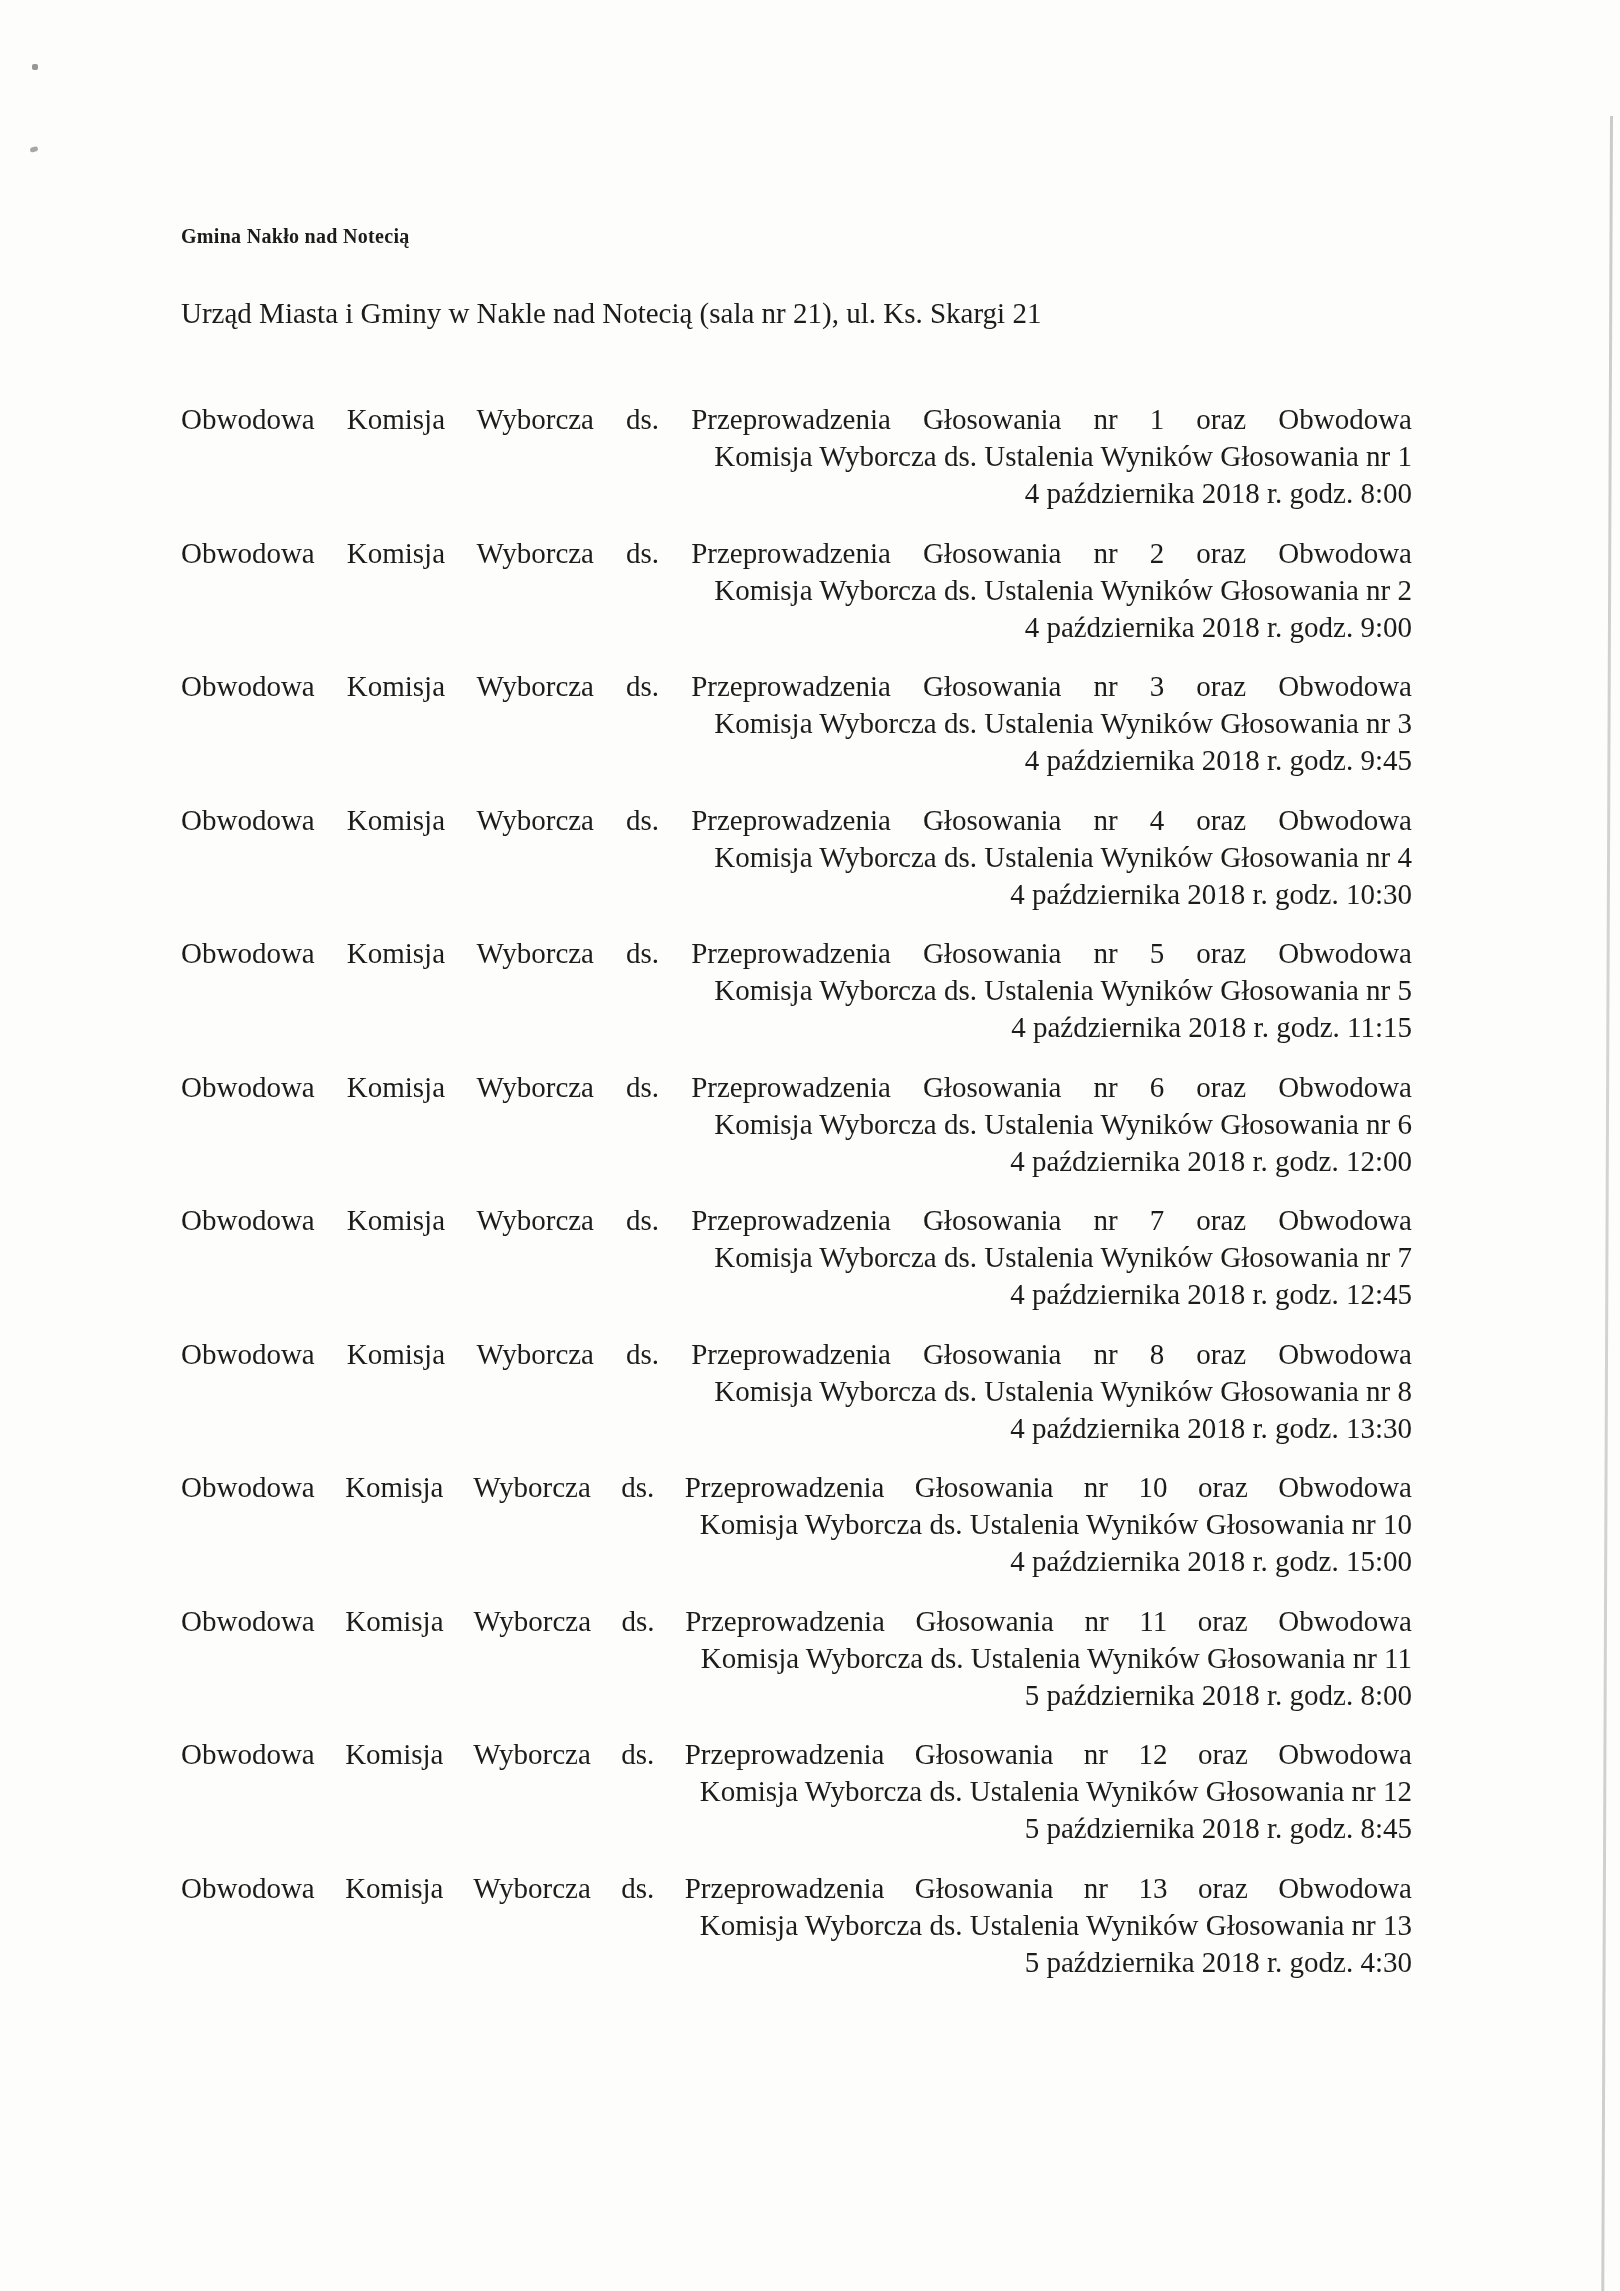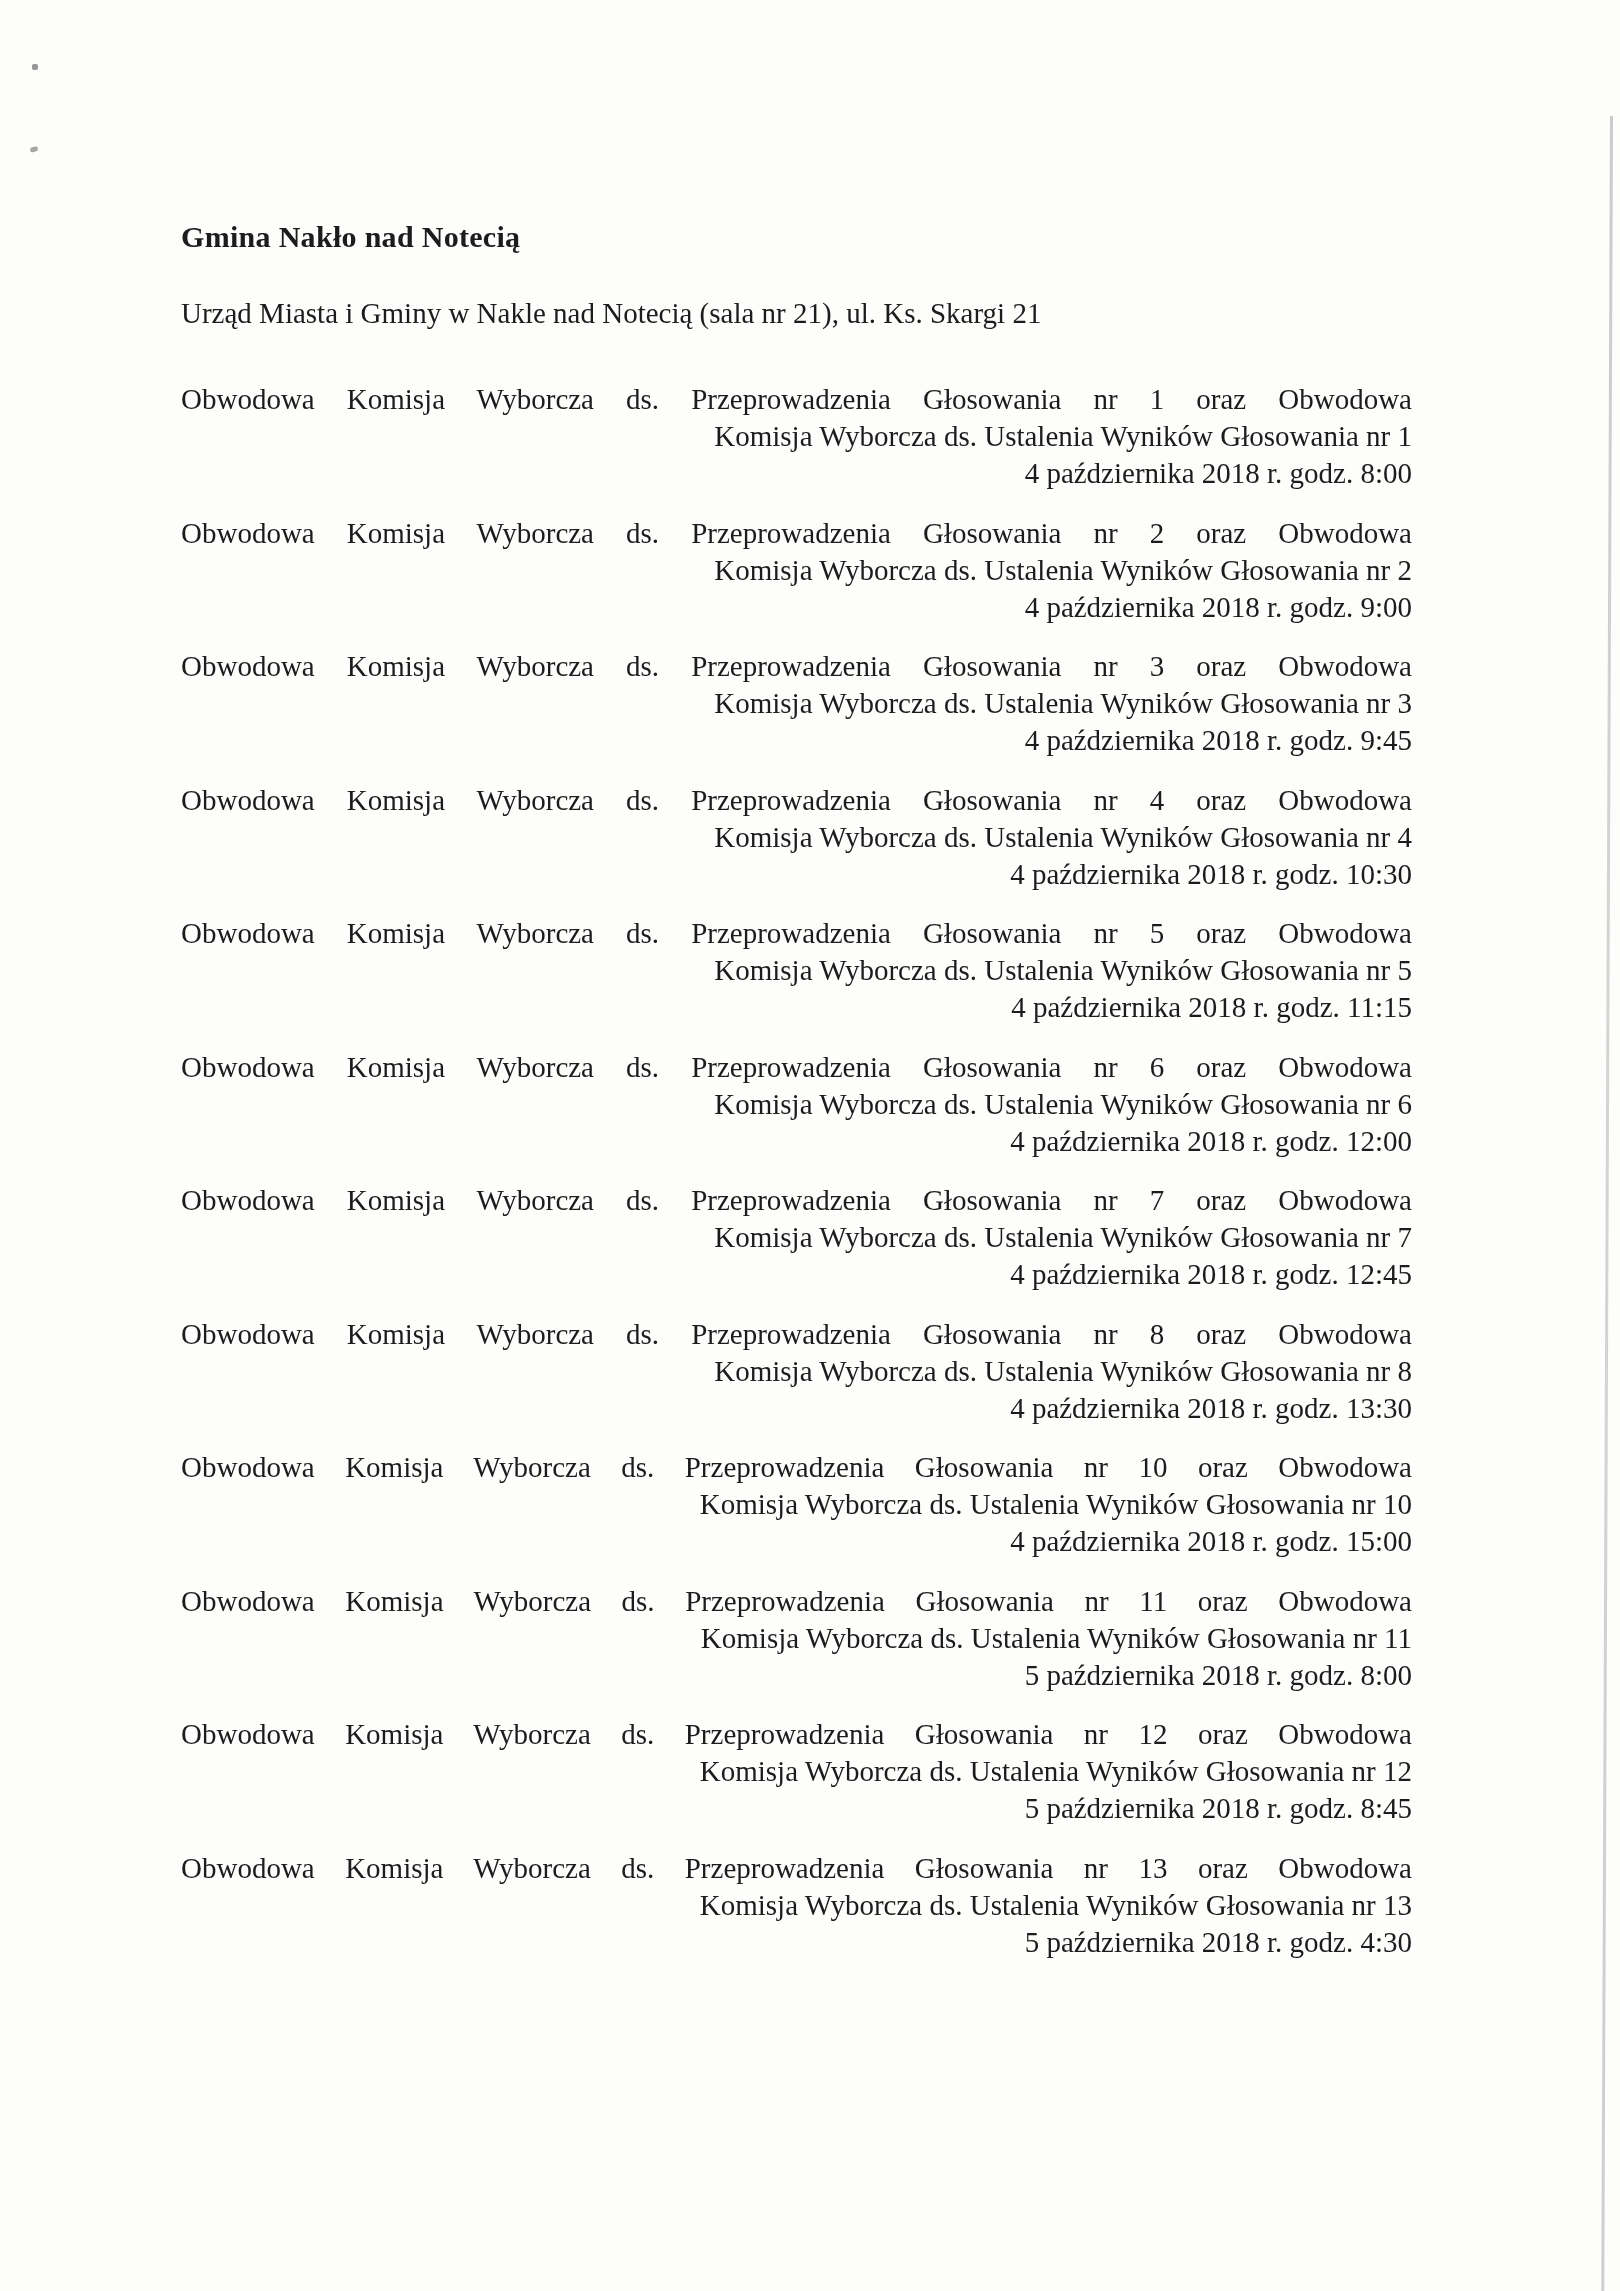--- a/index.html
+++ b/index.html
@@ -15,31 +15,31 @@
   }
   .content {
     position: absolute;
     left: 181px;
     top: 0;
     width: 1231px;
   }
   .doc-title {
     margin: 0;
     padding-top: 218px;
-    font-size: 30px;
+    font-size: 20px;
     line-height: 37px;
     font-weight: 700;
     letter-spacing: 0.3px;
   }
   .doc-subtitle {
     margin: 40px 0 0 0;
     font-size: 29px;
     line-height: 37px;
   }
-  .entries { margin-top: 49px; }
+  .entries { margin-top: 69px; }
   .entry { margin: 0 0 22.5px 0; }
   .entry div {
     font-size: 29px;
     line-height: 37px;
   }
   .entry .l1 {
     text-align: justify;
     text-align-last: justify;
   }
   .entry .l2, .entry .l3 { text-align: right; }

